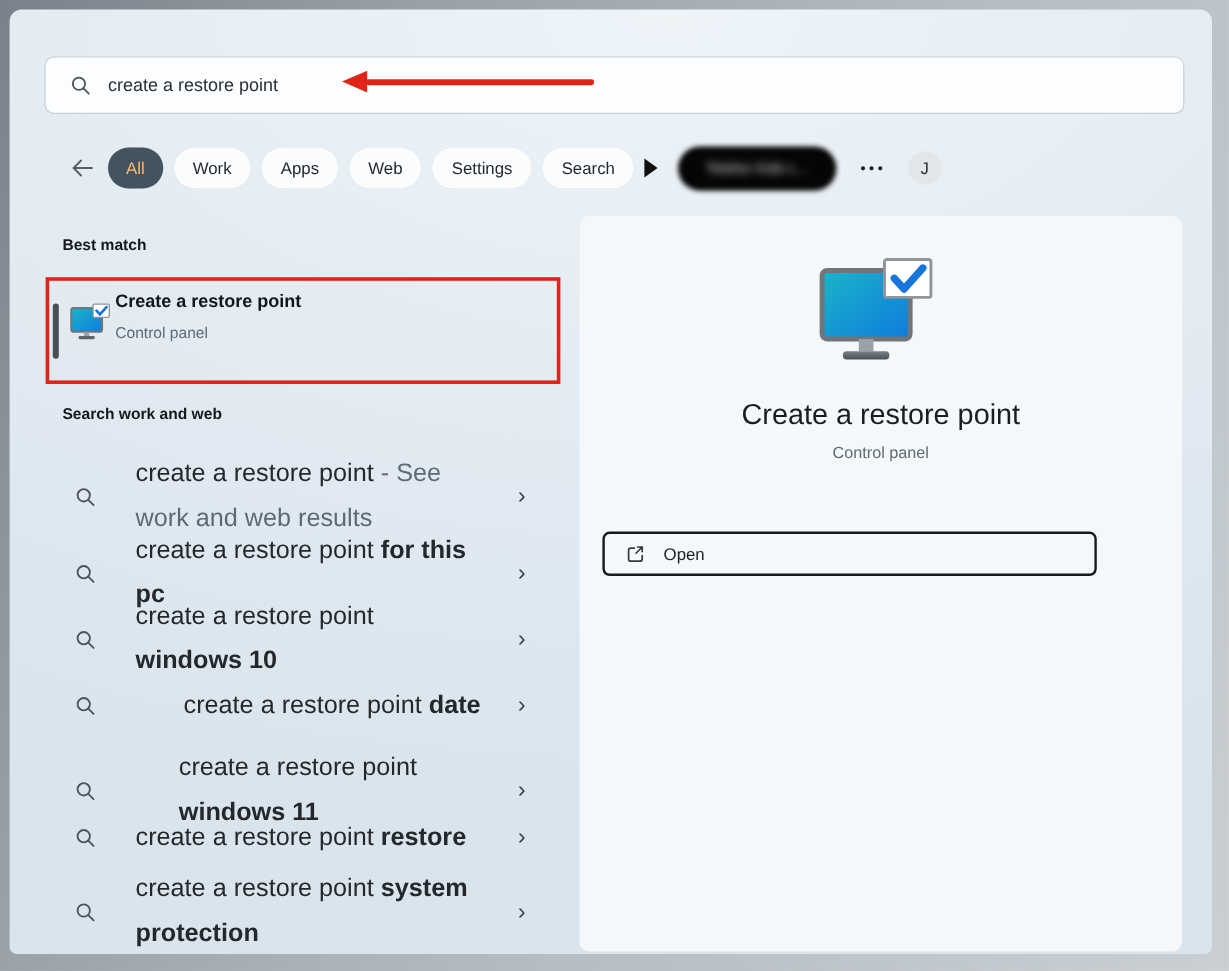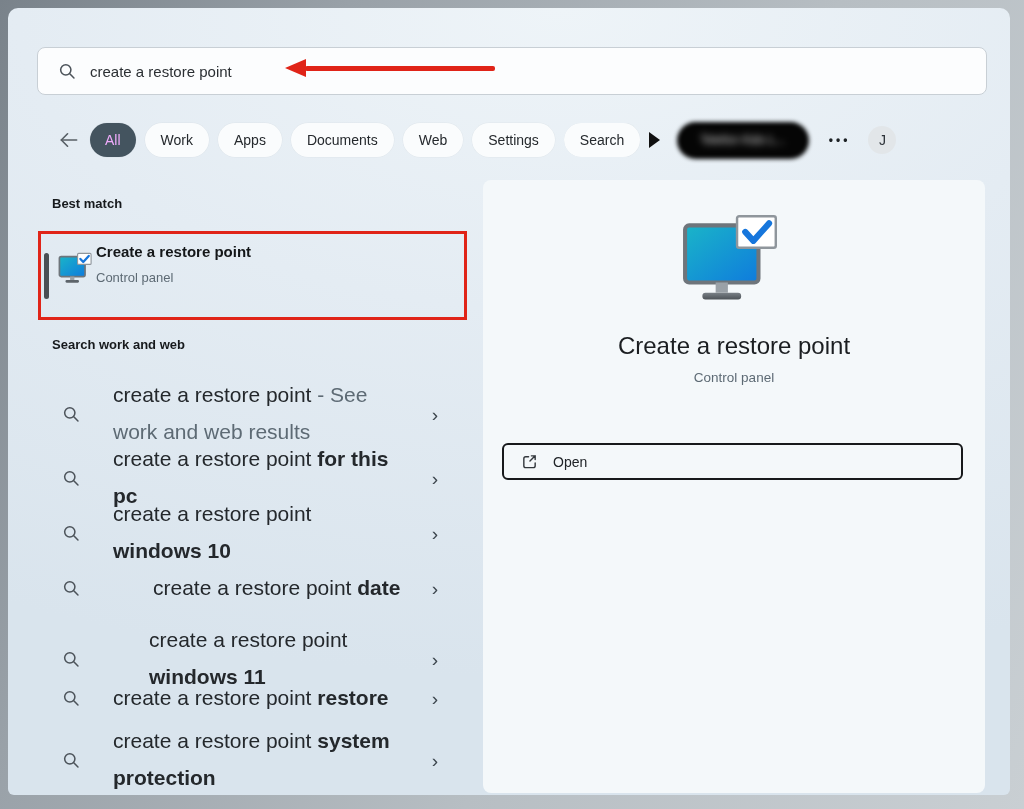--- a/index.html
+++ b/index.html
@@ -35,21 +35,21 @@
     border-bottom:9px solid transparent; }
 
   
   .tabs-row { position:absolute; left:29px; top:112px; width:950px; height:40px;
     display:flex; align-items:center; }
   .back-arrow { margin-left:18px; width:26px; height:26px; display:flex;
     align-items:center; justify-content:center; cursor:pointer; }
   .pill { margin-left:9px; padding:9px 16px; border-radius:19px; background:#fafcfd;
     font-size:14px; color:#25292d; white-space:nowrap;
     box-shadow:0 0 0 0.5px rgba(0,0,0,0.04); cursor:pointer; }
-  .pill.selected { background:#44545f; color:#f0abfc; padding:9px 15px; }
+  .pill.selected { background:#44545f; color:#fdba74; padding:9px 15px; }
   .pill-clip { margin-left:9px; width:76px; overflow:hidden; border-radius:19px 0 0 19px; }
   .pill-clip .pill { margin-left:0; }
   .play-arrow { margin-left:9px; width:0; height:0; border-left:11px solid #101010;
     border-top:8px solid transparent; border-bottom:8px solid transparent; cursor:pointer; }
   .redacted-pill { margin-left:17px; width:132px; height:37px; background:#050505;
     border-radius:19px; filter:blur(2.2px); display:flex; align-items:center;
     justify-content:center; overflow:hidden; cursor:pointer; }
   .redacted-pill span { color:rgba(255,255,255,0.85); font-size:12px; filter:blur(3px);
     white-space:nowrap; }
   .more-btn { margin-left:20px; color:#1d2124; font-size:12px; letter-spacing:3px;
@@ -92,21 +92,21 @@
   .r7 { top:346px; height:58px; }
 
   
   .card { position:absolute; left:475px; top:172px; width:502px; height:613px;
     background:#f4f8fa; border-radius:8px; }
   .hero-icon { position:absolute; left:50%; top:33px; transform:translateX(-50%); }
   .hero-title { position:absolute; left:0; top:152px; width:100%; text-align:center;
     font-size:24px; color:#1b1e21; }
   .hero-sub { position:absolute; left:0; top:190px; width:100%; text-align:center;
     font-size:13.5px; color:#5d6a74; }
-  .open-row { position:absolute; left:19px; top:263px; width:461px; height:37px;
+  .open-row { position:absolute; left:19px; top:263px; width:412px; height:37px;
     border:2px solid #17191b; border-radius:6px; display:flex; align-items:center;
     padding-left:17px; cursor:pointer; background:transparent; }
   .open-row .label { margin-left:15px; font-size:14px; color:#202428; }
 </style>
 </head>
 <body>
 
 <div class="window">
 
   <div class="search-box">
@@ -125,21 +125,20 @@
   <div class="tabs-row">
     <div class="back-arrow">
       <svg width="21" height="18" viewBox="0 0 22 18">
         <line x1="3.5" y1="9" x2="19.5" y2="9" stroke="#585f66" stroke-width="1.7" stroke-linecap="round"></line>
         <polyline points="10,2.5 3.5,9 10,15.5" fill="none" stroke="#585f66" stroke-width="1.7" stroke-linecap="round" stroke-linejoin="round"></polyline>
       </svg>
     </div>
     <div class="pill selected">All</div>
     <div class="pill">Work</div>
     <div class="pill">Apps</div>
-    <div class="pill">Documents</div>
     <div class="pill">Web</div>
     <div class="pill">Settings</div>
     <div class="pill-clip">
       <div class="pill">Search</div>
     </div>
     <div class="play-arrow"></div>
     <div class="redacted-pill">
       <span>Telefon Kids L...</span>
     </div>
     <div class="more-btn">•••</div>

